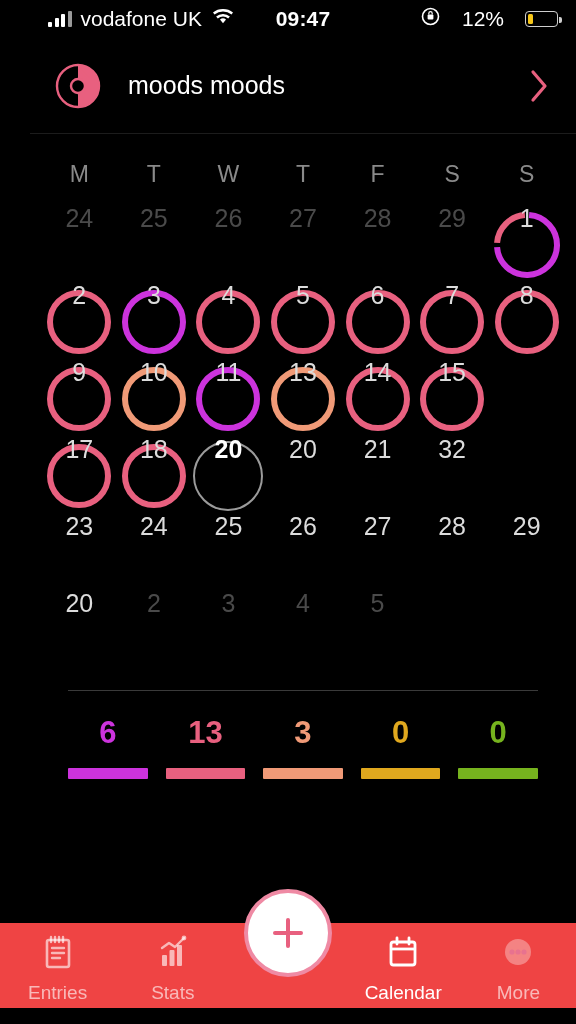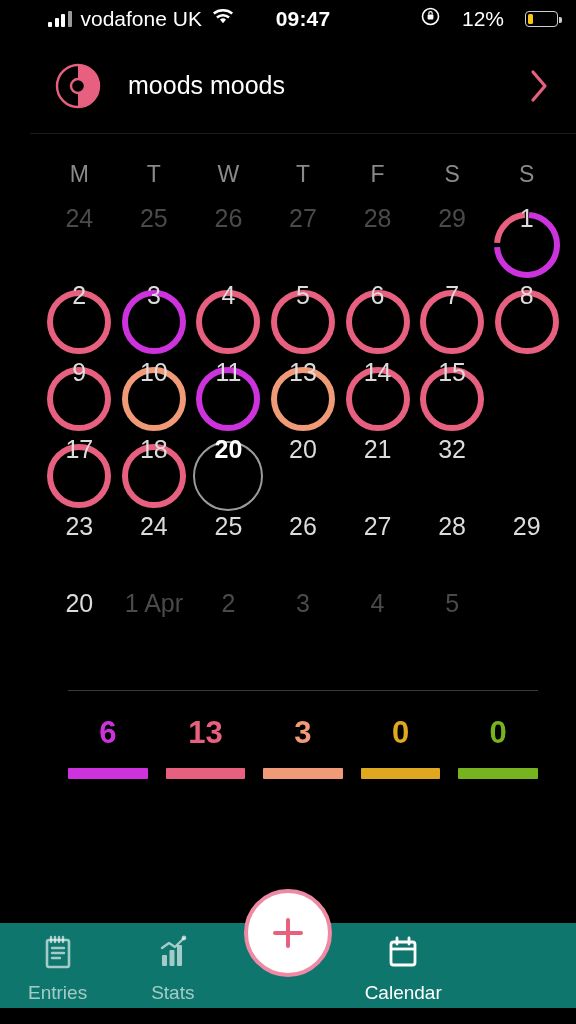--- a/index.html
+++ b/index.html
@@ -116,21 +116,21 @@
     display:grid; grid-template-columns:repeat(5,1fr);
     margin-top:26px; gap:18px;
   }
   .sum-item { display:flex; flex-direction:column; align-items:center; }
   .sum-count { font-size:31px; font-weight:700; line-height:1; }
   .sum-bar { margin-top:20px; width:100%; height:11px; border-radius:1px; }
 
   
   .tabbar {
     position:absolute; left:0; right:0; bottom:0; height:85px;
-    background:#0f766e; display:grid; grid-template-columns:repeat(5,1fr);
+    background:#ef4444; display:grid; grid-template-columns:repeat(5,1fr);
     align-items:flex-start; padding-top:10px;
   }
   .tab {
     display:flex; flex-direction:column; align-items:center; gap:7px;
     cursor:pointer; color:rgba(255,255,255,.62);
   }
   .tab.active { color:#ffffff; }
   .tab-label { font-size:19px; }
   .fab {
     position:absolute; left:50%; bottom:31px; transform:translateX(-50%);
@@ -338,23 +338,20 @@
           </div>
           <div class="day curmonth">
             <span class="day-num">29</span>
           </div>
         </div>
         <div class="week">
           <div class="day curmonth">
             <span class="day-num">20</span>
           </div>
           <div class="day other">
-            <span class="day-num">1 Apr</span>
-          </div>
-          <div class="day other">
             <span class="day-num">2</span>
           </div>
           <div class="day other">
             <span class="day-num">3</span>
           </div>
           <div class="day other">
             <span class="day-num">4</span>
           </div>
           <div class="day other">
             <span class="day-num">5</span>
@@ -420,20 +417,31 @@
       <div></div>
       <div class="tab active">
         <span><svg width="38" height="38" viewBox="0 0 38 38">
             <rect x="7" y="9" width="24" height="23" rx="2.5" fill="none" stroke="currentColor" stroke-width="2.8"></rect>
             <line x1="7" y1="16" x2="31" y2="16" stroke="currentColor" stroke-width="2.8"></line>
             <line x1="13" y1="5" x2="13" y2="11" stroke="currentColor" stroke-width="2.8" stroke-linecap="round"></line>
             <line x1="25" y1="5" x2="25" y2="11" stroke="currentColor" stroke-width="2.8" stroke-linecap="round"></line>
           </svg></span>
         <span class="tab-label">Calendar</span>
       </div>
+      <div class="tab">
+        <span><svg width="38" height="38" viewBox="0 0 38 38">
+            <circle cx="19" cy="19" r="13" fill="currentColor" opacity="0.55"></circle>
+            <g fill="#e8728f">
+              <circle cx="13" cy="19" r="2.6"></circle>
+              <circle cx="19" cy="19" r="2.6"></circle>
+              <circle cx="25" cy="19" r="2.6"></circle>
+            </g>
+          </svg></span>
+        <span class="tab-label">More</span>
+      </div>
     </div>
   <div class="fab">
     <svg width="44" height="44" viewBox="0 0 44 44">
         <line x1="22" y1="9" x2="22" y2="35" stroke="#e8607f" stroke-width="4" stroke-linecap="round"></line>
         <line x1="9" y1="22" x2="35" y2="22" stroke="#e8607f" stroke-width="4" stroke-linecap="round"></line>
       </svg>
   </div>
 
 </div>
 

